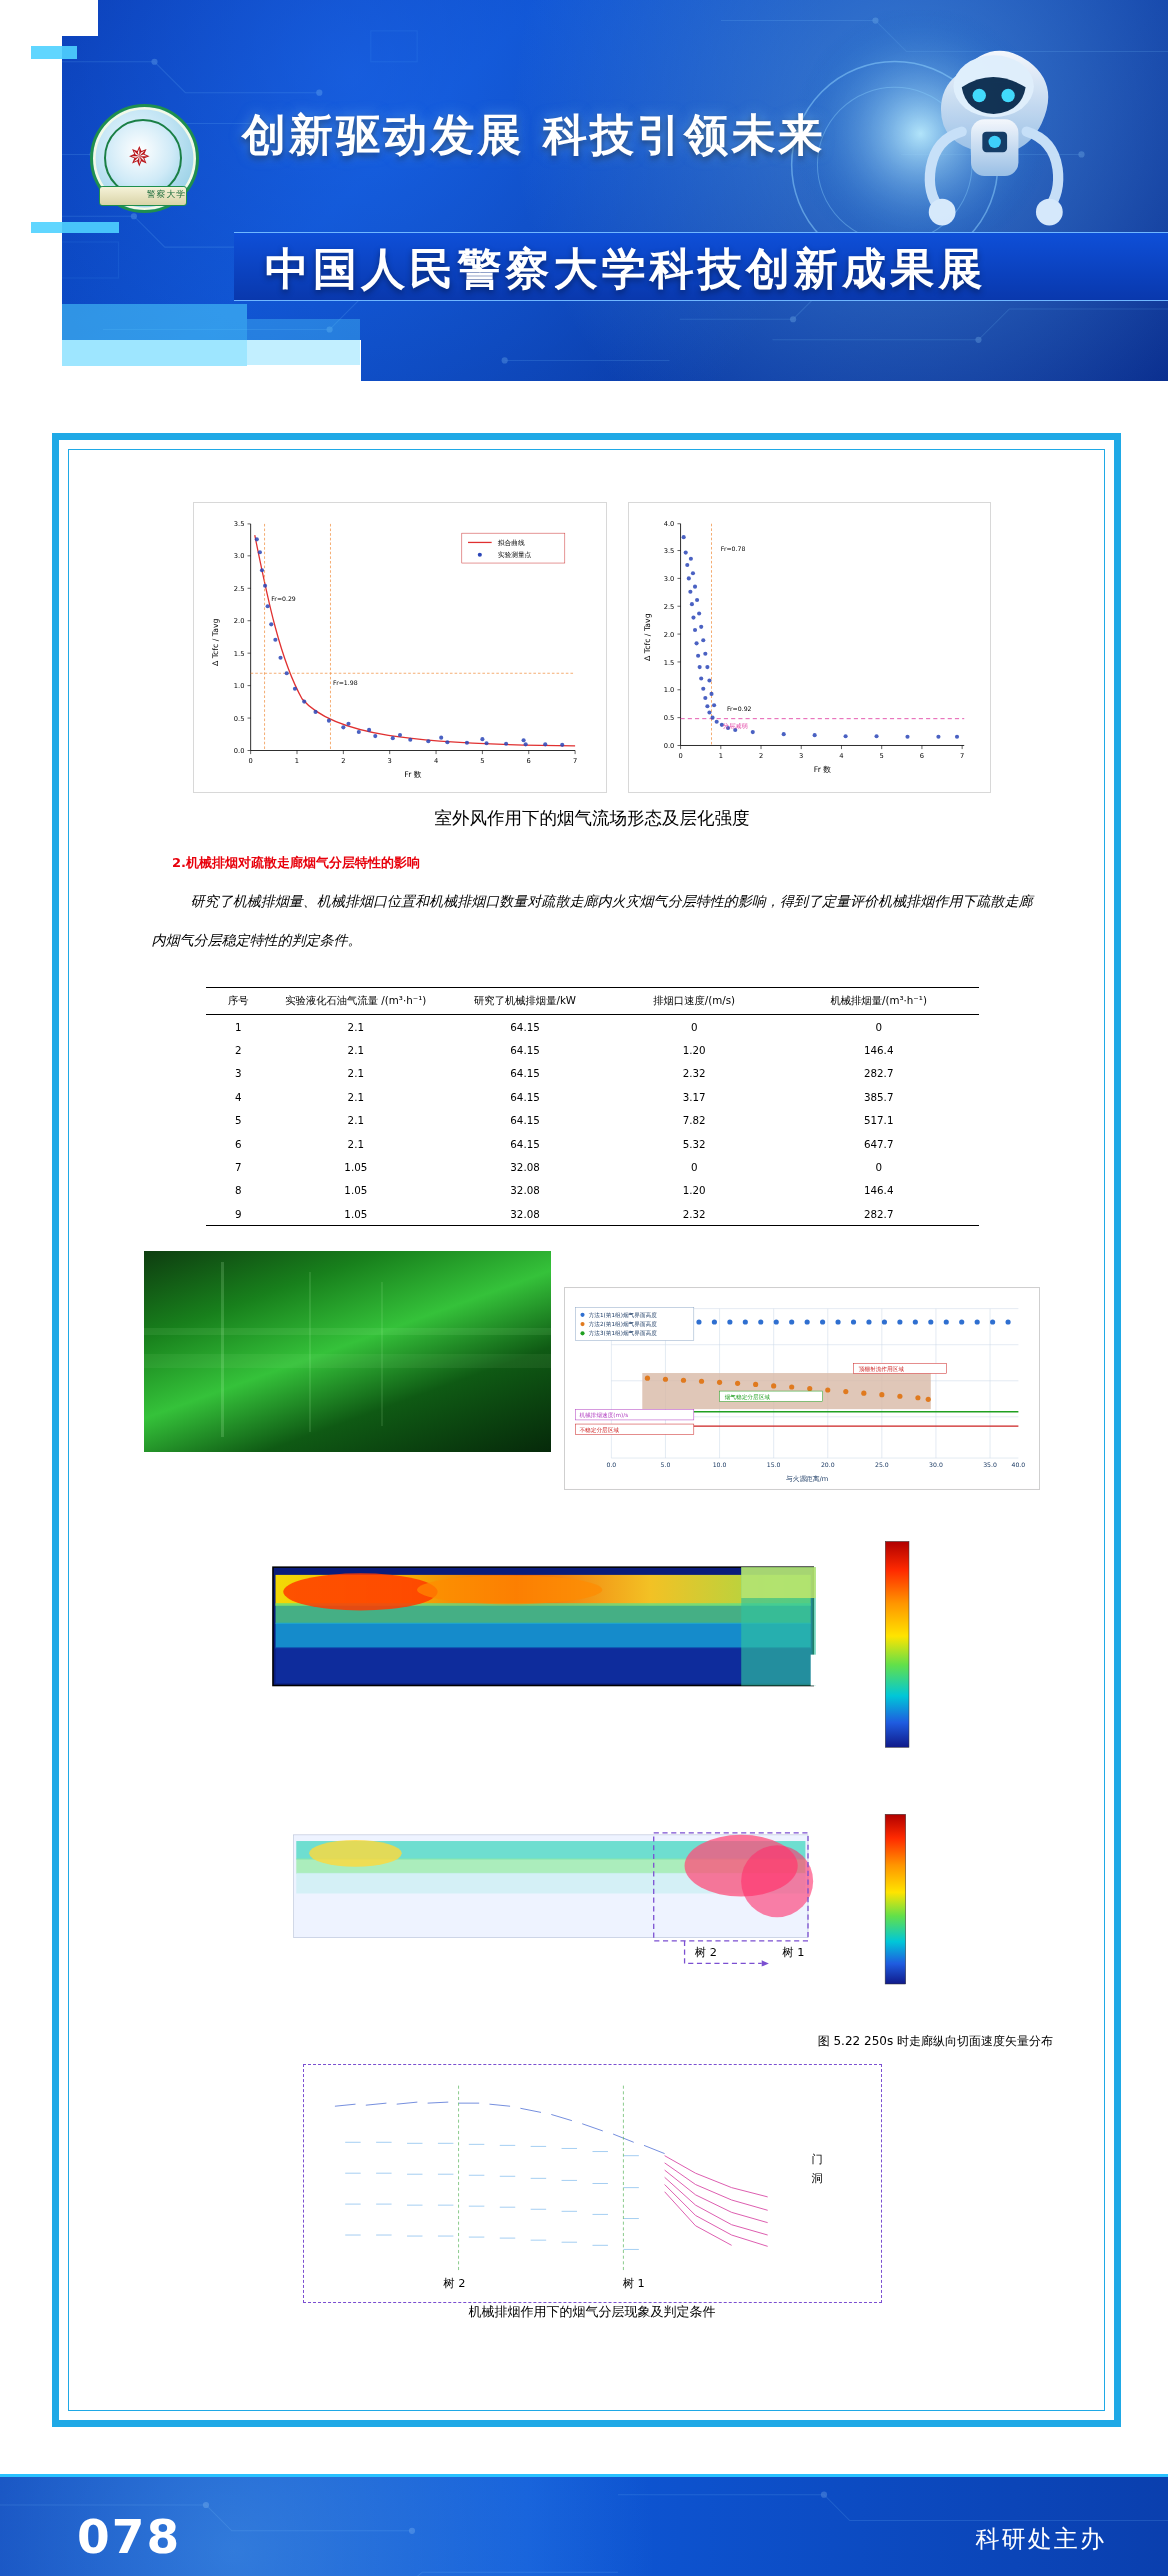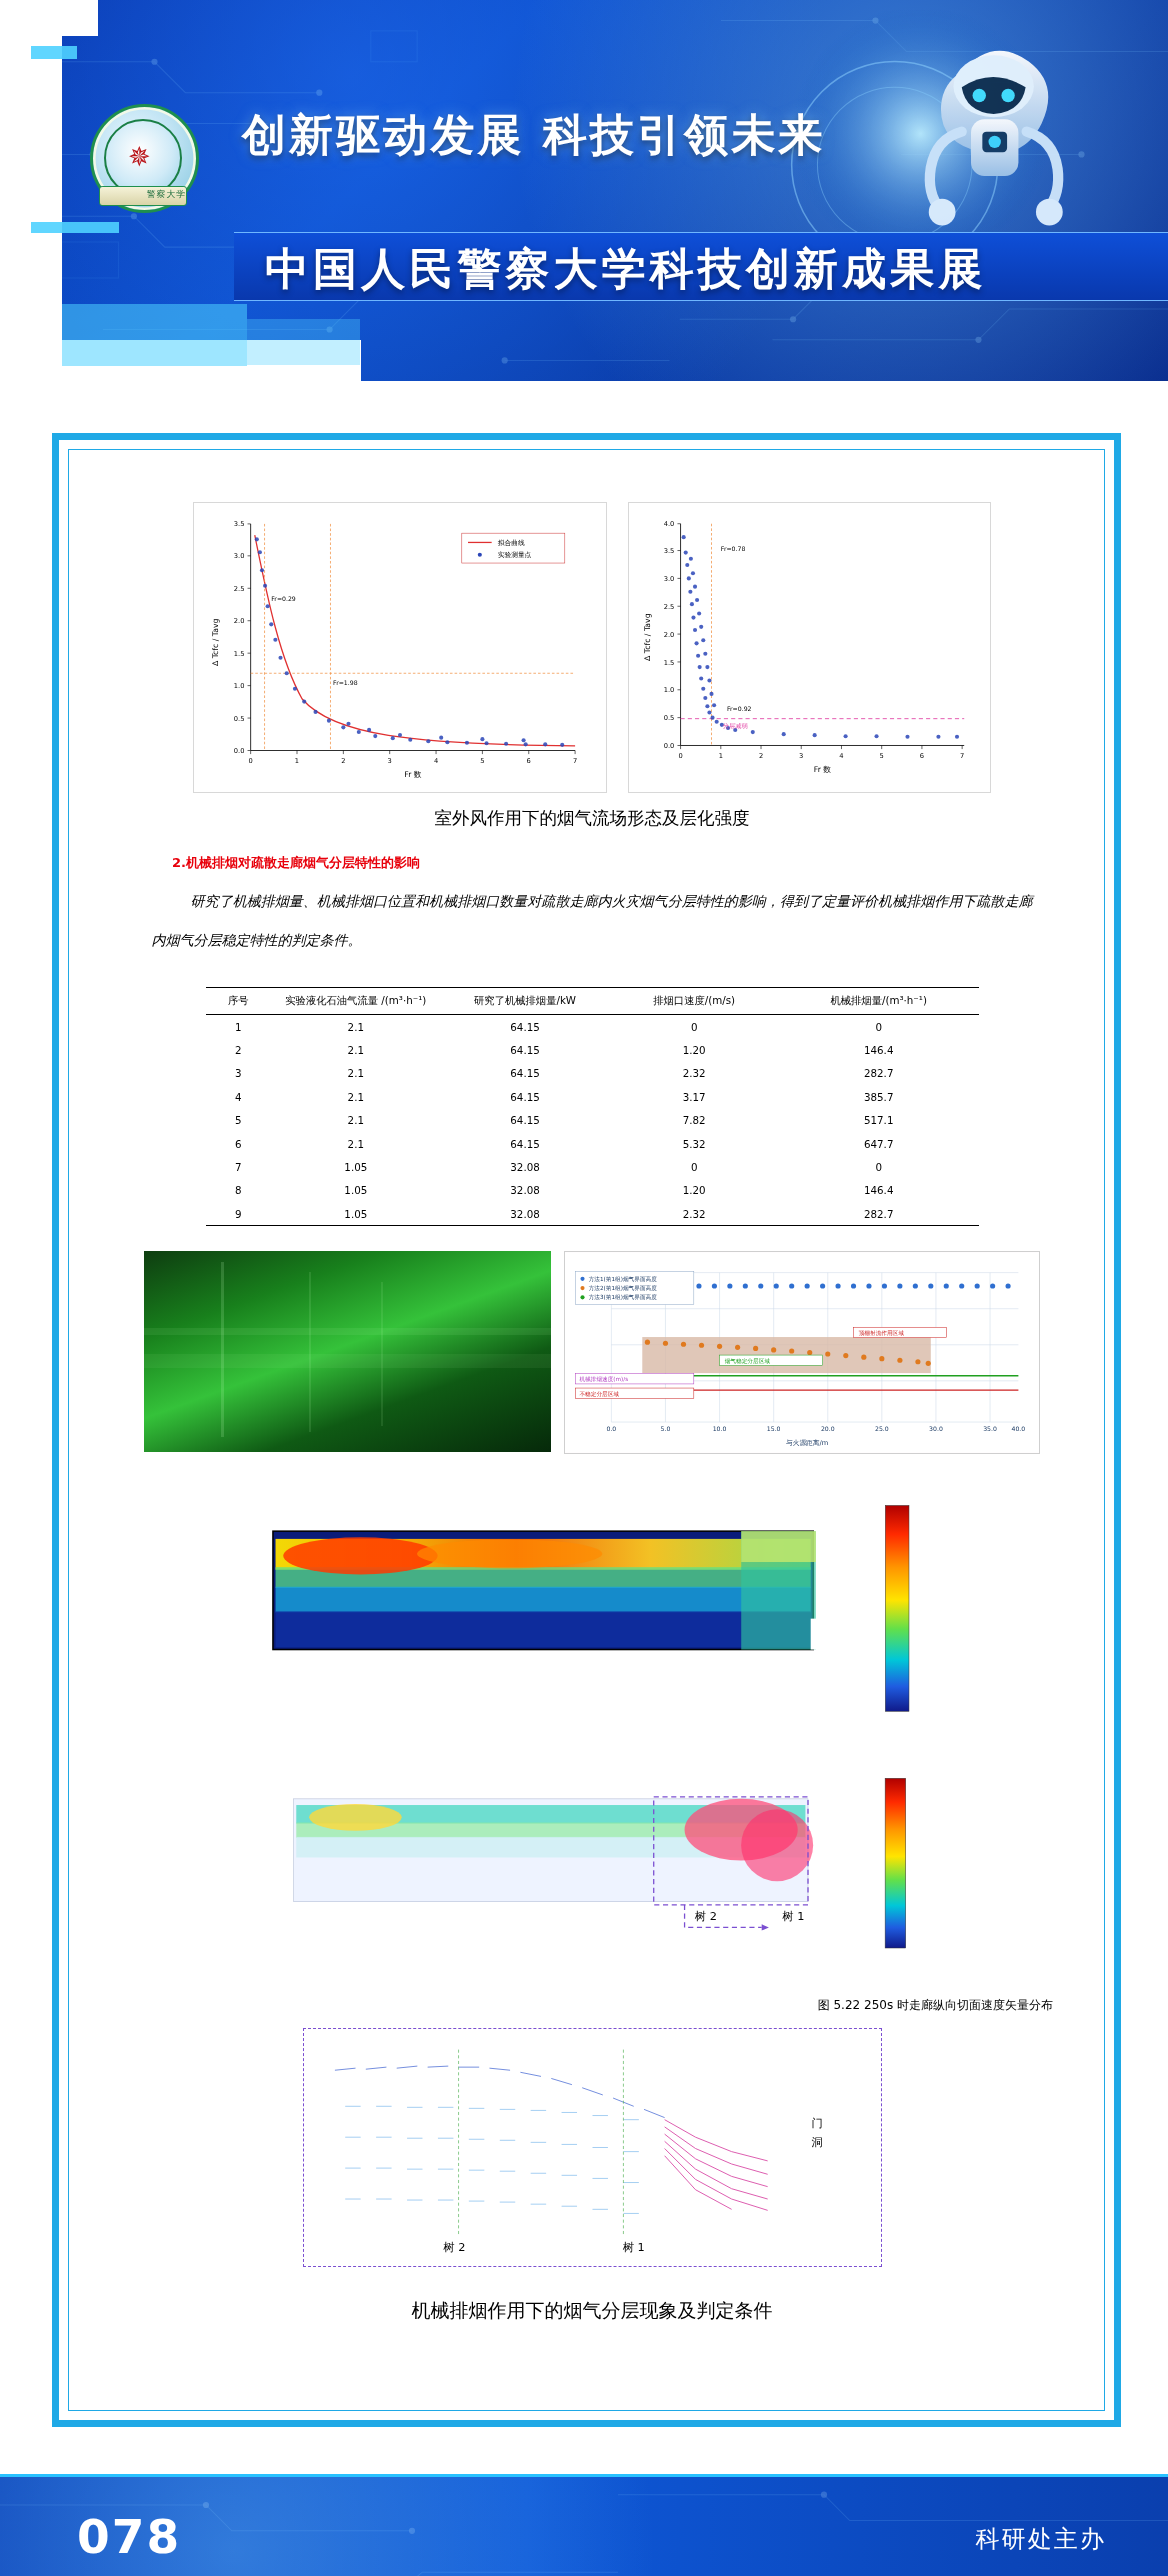--- a/index.html
+++ b/index.html
@@ -123,38 +123,38 @@
   table.data td.c1{text-align:center;}
 
   
   .imgs-row{display:flex;gap:13.4px;justify-content:center;margin-top:25px;}
   .photo{
     width:407px;height:201px;position:relative;overflow:hidden;
     background:linear-gradient(160deg,#0e3d10 0%,#18801c 25%,#35c23a 48%,#0f5a14 70%,#06290a 100%);
   }
   .photo .streak{position:absolute;background:rgba(200,255,190,.35);}
   .plotblock{
-    width:474px;height:201px;border:0.5px solid #cfcfcf;background:#f9a8d4;position:relative;
+    width:474px;height:201px;border:0.5px solid #cfcfcf;background:#f9a8d4;position:relative;margin-top:36px;
   }
   .cfd1{
     width:804px;height:247px;margin:36px auto 0 auto;position:relative;background:#fff;
   }
   .cfd2{
     width:804px;height:216px;margin:31px auto 0 auto;position:relative;background:#fff;
   }
   .figcap{
     text-align:right;font-size:12px;color:#000;margin-top:13px;
     font-family:"DejaVu Sans", sans-serif;
   }
   .vec{
     width:577px;height:237px;margin:13.4px auto 0 auto;position:relative;
     border:1px dashed #7b4fd1;background:#fff;
   }
   .bottom-cap{
-    text-align:center;font-size:19px;color:#000;margin-top:31px;
+    text-align:center;font-size:13px;color:#000;
     font-family:"DejaVu Sans", sans-serif;
   }
 
   
   .footer{
     position:absolute;left:0;bottom:0;width:1168px;height:155px;
     background:
       radial-gradient(circle at 20% 50%, rgba(120,210,255,.35) 0%, rgba(10,60,170,0) 45%),
       linear-gradient(90deg,#0a42bb 0%,#0e58d8 45%,#0a3fae 100%);
     overflow:hidden;

